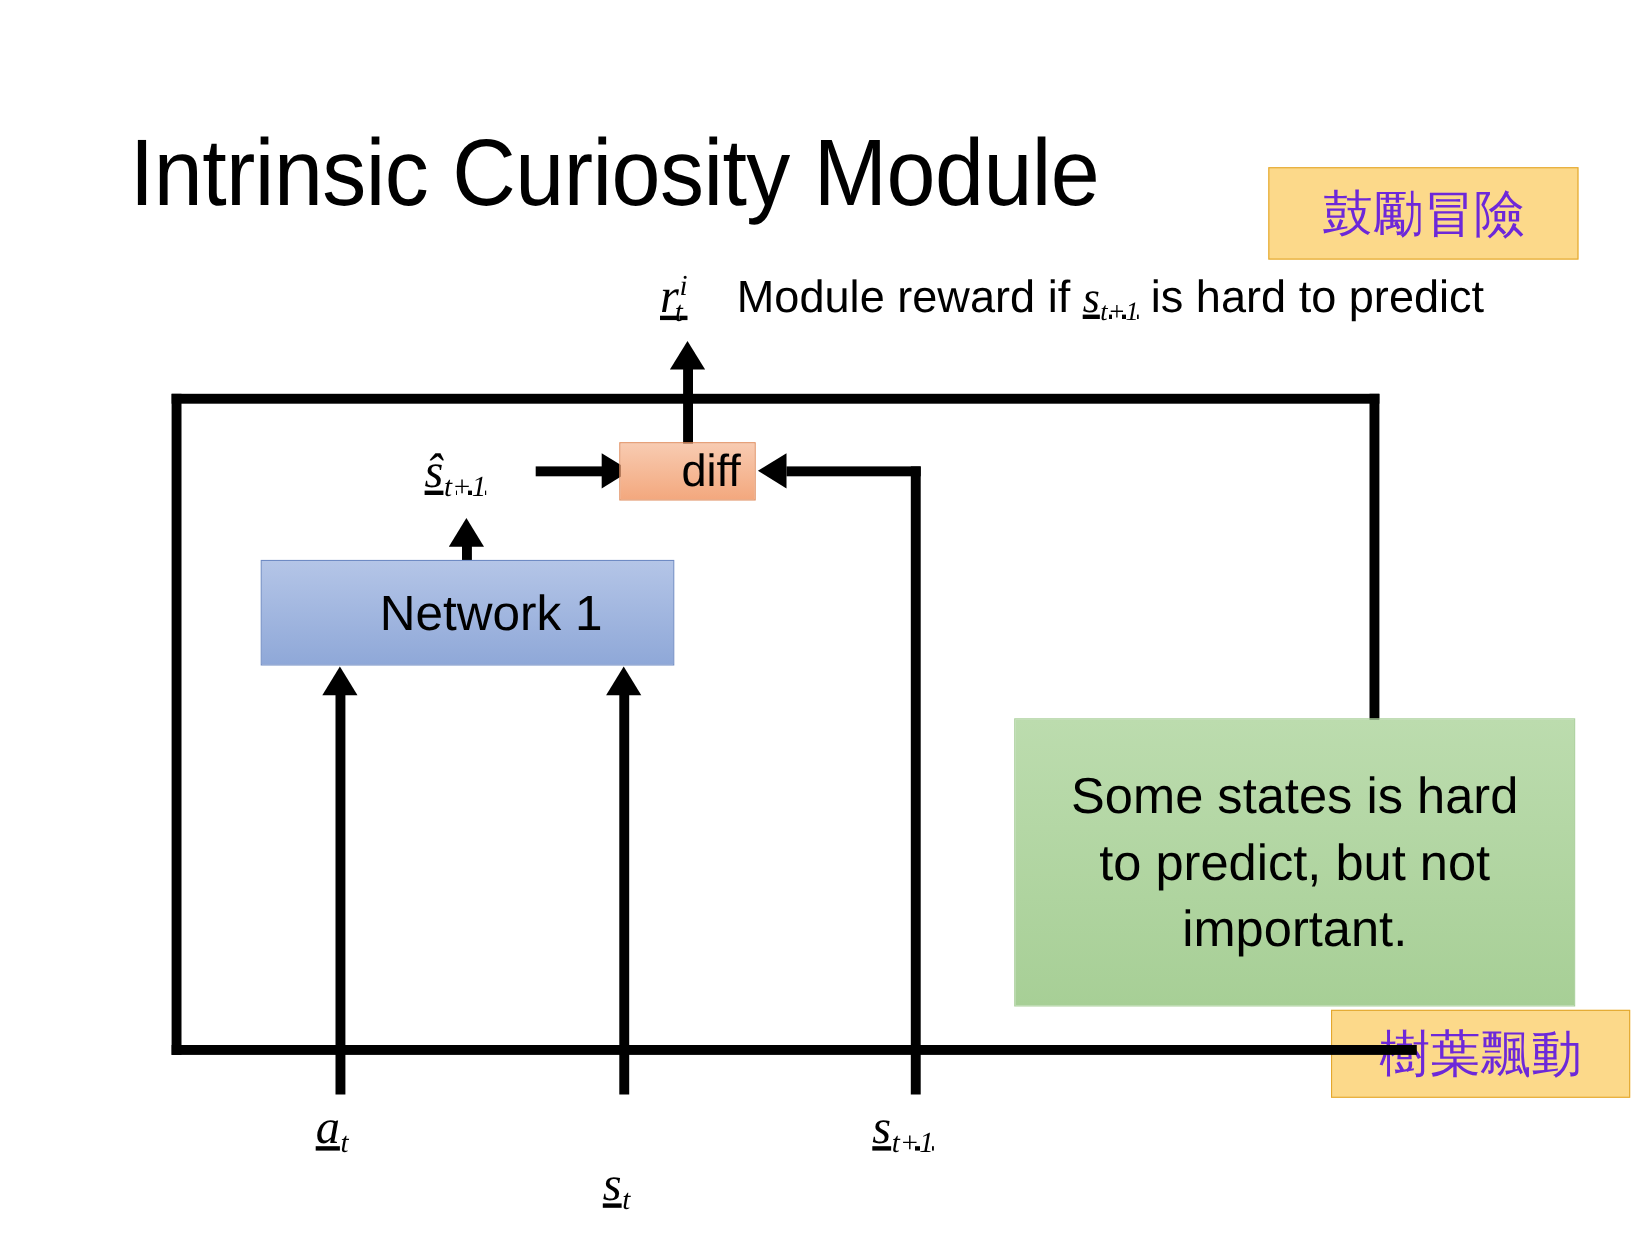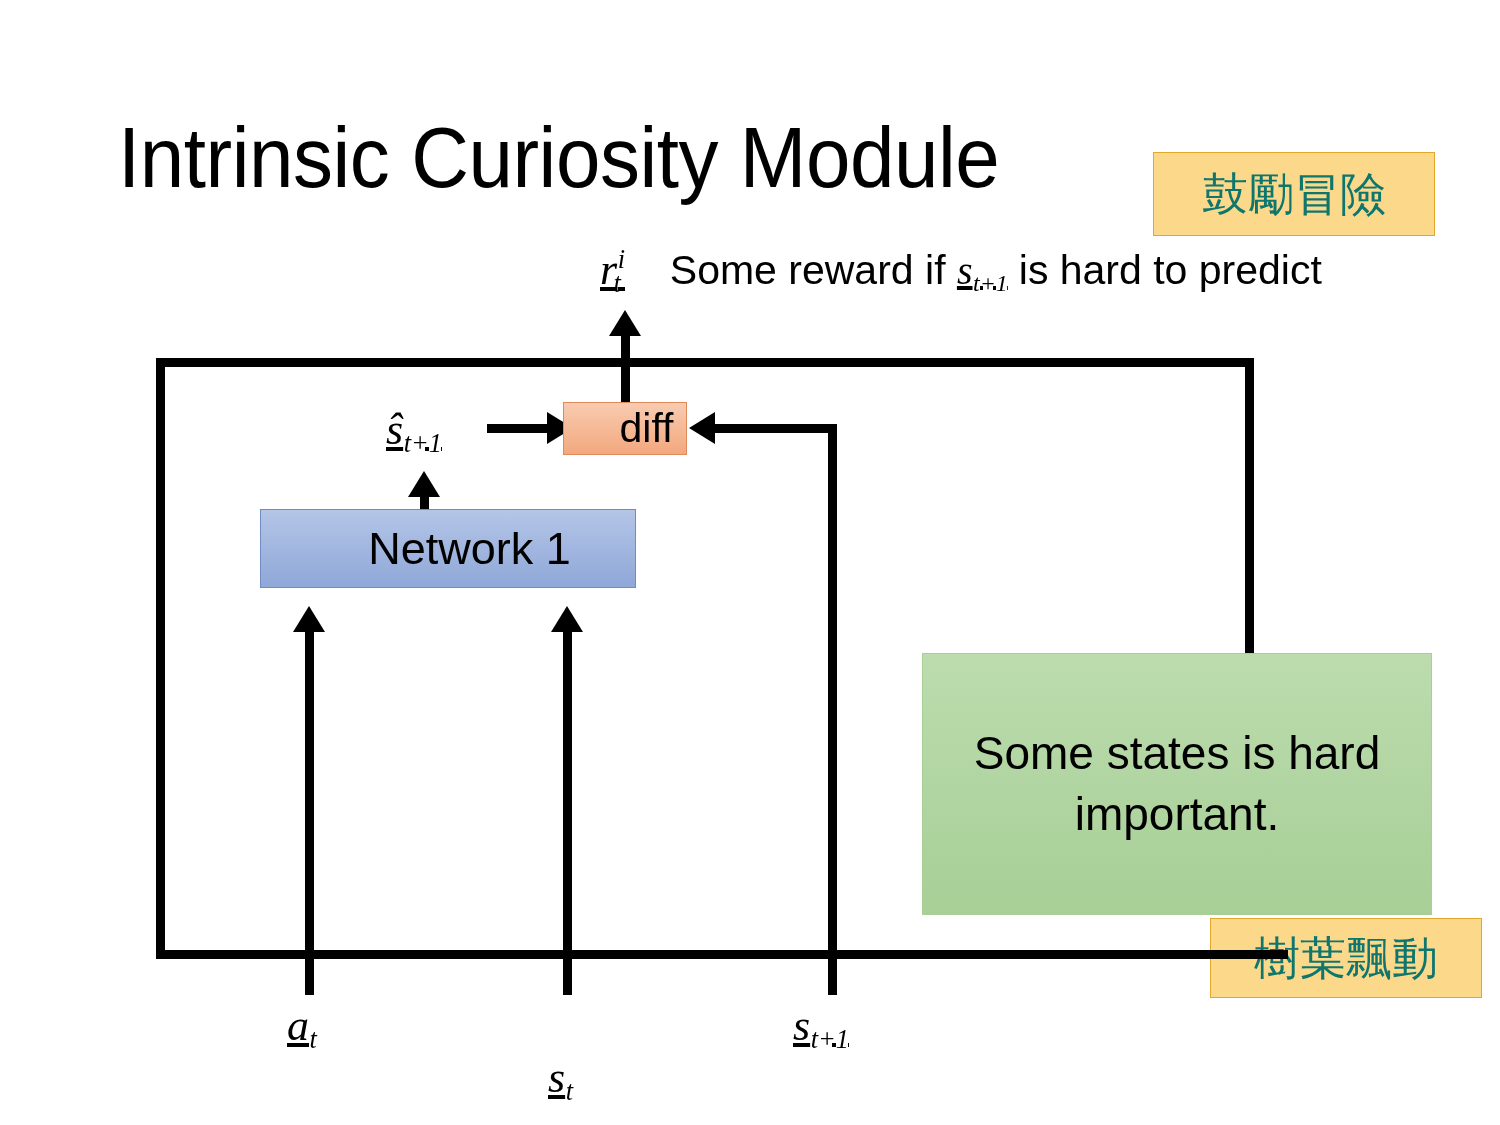--- a/index.html
+++ b/index.html
@@ -23,21 +23,21 @@
     font-family:"Liberation Sans", sans-serif;
     transform:scaleX(0.93);
     transform-origin:left top;
   }
 
   
   .badge{
     position:absolute;
     background:#fcd98a;
     border:1px solid #e3a72c;
-    color:#0f766e;
+    color:#6d28d9;
     font-size:46px;
     line-height:1;
     display:flex;align-items:center;justify-content:center;
     font-family:"DejaVu Sans", sans-serif;
     white-space:nowrap;
   }
   #badge-top{left:1153px;top:152px;width:280px;height:82px;}
   #badge-bottom{left:1210px;top:918px;width:270px;height:78px;}
 
   
@@ -108,24 +108,24 @@
     box-sizing:border-box;
     padding-left:43px;
   }
   #box-diff{
     left:563px;top:402px;width:124px;height:53px;
     background:linear-gradient(180deg,#f8cbb1 0%,#f3a87e 100%);
     border:1px solid #e08a5a;
     font-size:41px;line-height:1;
   }
   #box-network1{
-    left:237px;top:509px;width:376px;height:79px;
+    left:237px;top:509px;width:376px;height:96px;
     background:linear-gradient(180deg,#b4c5e7 0%,#8fa8d8 100%);
     border:1px solid #6f8bc4;
-    font-size:45px;line-height:1;margin-left:23px;
+    font-size:45px;line-height:1;
   }
   #box-note{
     left:922px;top:653px;width:510px;height:262px;
     background:linear-gradient(180deg,#bcdcae 0%,#a7cf96 100%);
     border:1px solid #a9cf99;
     font-size:46px;line-height:1.32;
     padding:0 26px;
     flex-direction:column;
   }
 
@@ -143,21 +143,21 @@
 
 <div id="slide">
 
   <div class="title">Intrinsic Curiosity Module</div>
 
   <div class="badge" id="badge-top">鼓勵冒險</div>
   <div class="badge" id="badge-bottom">樹葉飄動</div>
 
   <div class="reward-row">
     <span class="math"><span>r</span><span class="sup">i</span><span class="sub">t</span></span>
-    <span class="caption"><span>Some reward if </span><span class="math"><span>s</span><span class="sub-plain">t+1</span></span><span> is hard to predict</span></span>
+    <span class="caption"><span>Module reward if </span><span class="math"><span>s</span><span class="sub-plain">t+1</span></span><span> is hard to predict</span></span>
   </div>
 
   <div class="wire" style="left:156px;top:358px;width:1098px;height:9px;"></div>
 
   <div class="wire" style="left:156px;top:358px;width:9px;height:601px;"></div>
 
   <div class="wire" style="left:156px;top:950px;width:1132px;height:9px;"></div>
 
   <div class="wire" style="left:1245px;top:358px;width:9px;height:300px;"></div>
 
@@ -180,20 +180,21 @@
 
   <div class="wire" style="left:563px;top:630px;width:9px;height:365px;"></div>
   <div class="arrow-up" style="left:551px;top:606px;"></div>
 
   <div class="box" id="box-diff">diff</div>
 
   <div class="box" id="box-network1">Network 1</div>
 
   <div class="box" id="box-note">
     <div>Some states is hard</div>
+    <div>to predict, but not</div>
     <div>important.</div>
   </div>
 
   <div class="label" id="lbl-shat">
     <span class="math"><span>ŝ</span><span class="sub-plain">t+1</span></span>
   </div>
 
   <div class="label" id="lbl-at">
     <span class="math"><span>a</span><span class="sub-plain">t</span></span>
   </div>

